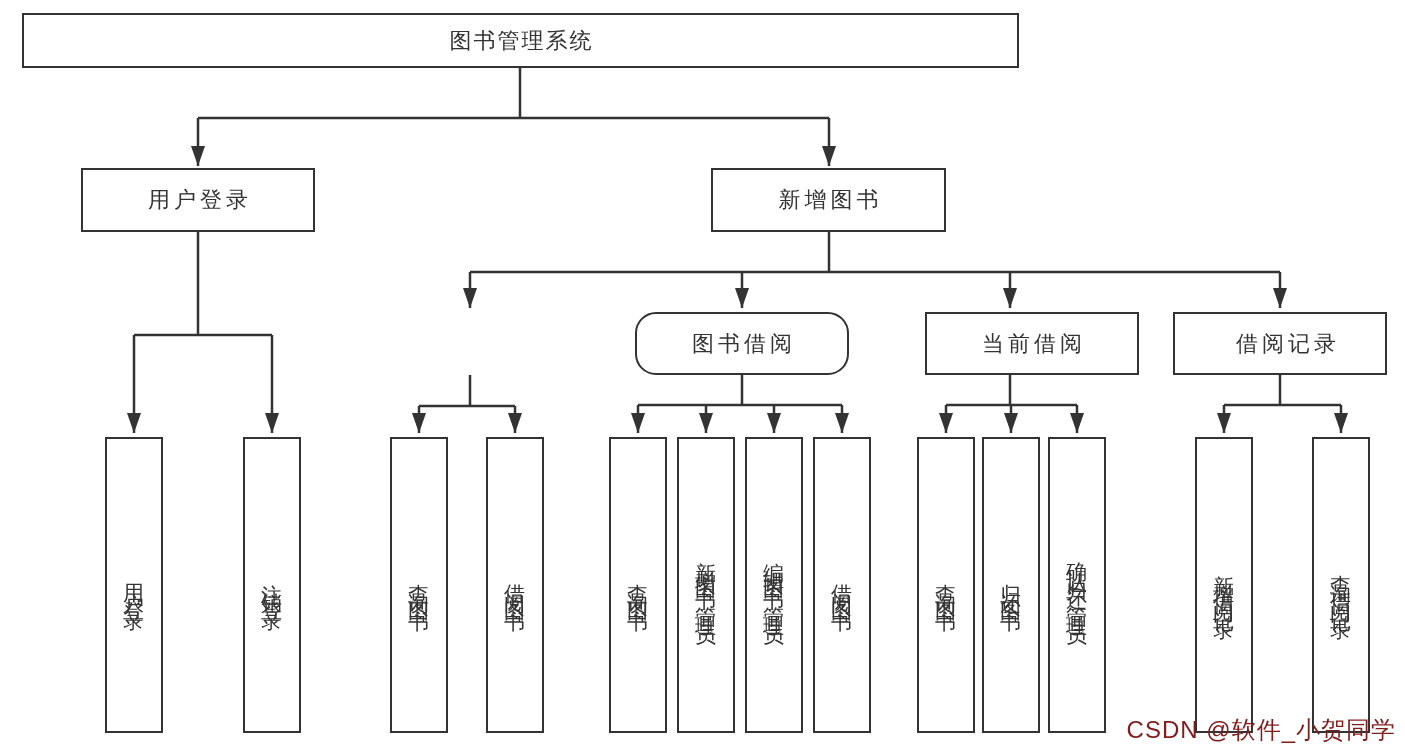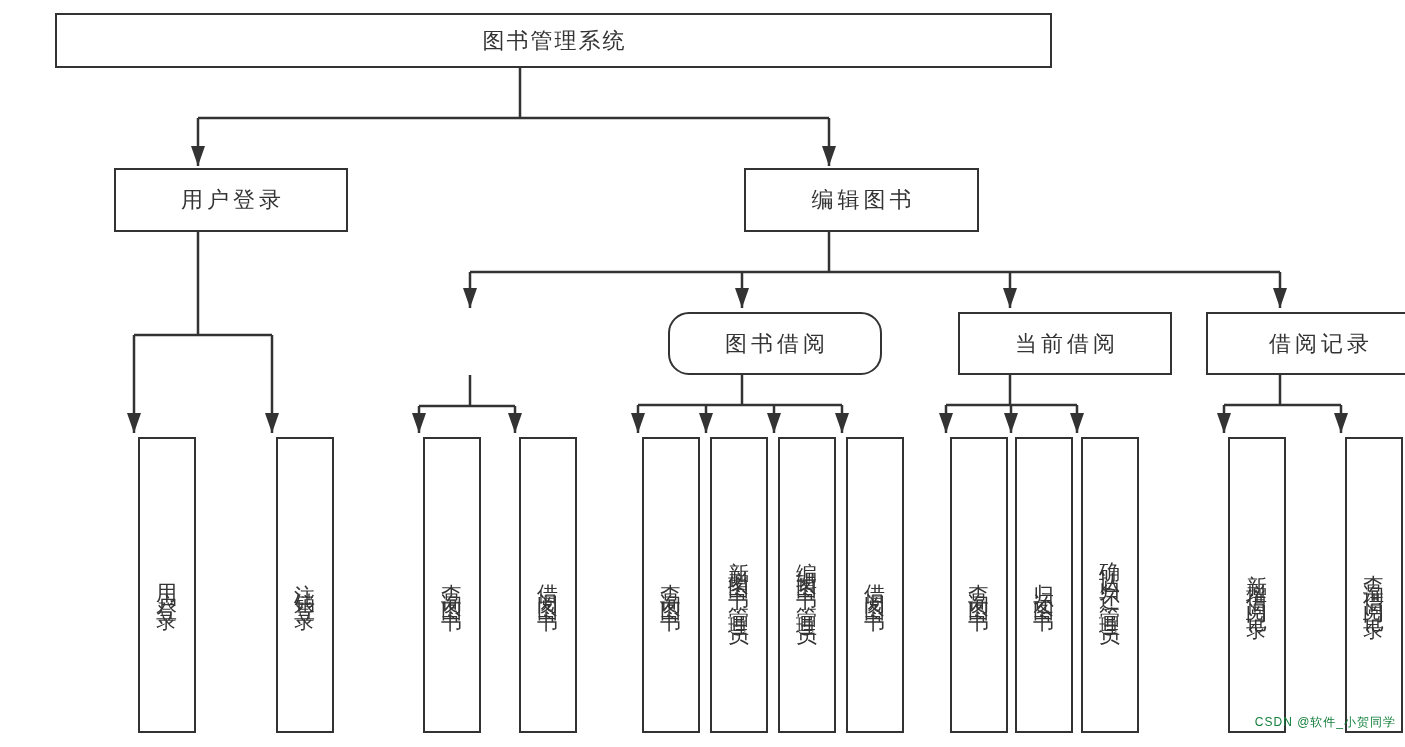--- a/index.html
+++ b/index.html
@@ -19,21 +19,20 @@
   .box {
     position: absolute;
     box-sizing: border-box;
     background: #ffffff;
     border: 2px solid #333333;
     color: #333333;
     display: flex;
     align-items: center;
     justify-content: center;
     z-index: 2;
-    margin-left: 33px;
   }
   .h { 
     font-size: 22px;
     letter-spacing: 4px;
     text-indent: 4px;
     white-space: nowrap;
   }
   .root-box {
     left: 22px; top: 13px;
     width: 997px; height: 55px;
@@ -55,22 +54,22 @@
     writing-mode: vertical-rl;
     text-orientation: mixed;
     font-size: 21px;
     letter-spacing: 9px;
     line-height: 1;
   }
   .watermark {
     position: absolute;
     right: 9px;
     top: 714px;
-    font-size: 12px;
-    color: #15803d;
+    font-size: 24px;
+    color: #7f1d1d;
     letter-spacing: 1px;
     white-space: nowrap;
     z-index: 3;
   }
 </style>
 </head>
 <body>
 
 <div class="canvas">
 
@@ -113,21 +112,21 @@
 
       <path d="M1280,375 V405 M1224,405 H1341"></path>
       <path d="M1224,405 V433" marker-end="url(#ah)"></path>
       <path d="M1341,405 V433" marker-end="url(#ah)"></path>
     </g>
   </svg>
 
   <div class="box h root-box">图书管理系统</div>
 
   <div class="box h l2 l2a">用户登录</div>
-  <div class="box h l2 l2b">编辑图书</div>
+  <div class="box h l2 l2b">新增图书</div>
 
   <div class="box h l3 l3b">图书借阅</div>
   <div class="box h l3 l3c">当前借阅</div>
   <div class="box h l3 l3d">借阅记录</div>
 
   <div class="box leaf" style="left:105px">用户登录</div>
   <div class="box leaf" style="left:243px">注销登录</div>
 
   <div class="box leaf" style="left:390px">查询图书</div>
   <div class="box leaf" style="left:486px">借阅图书</div>

